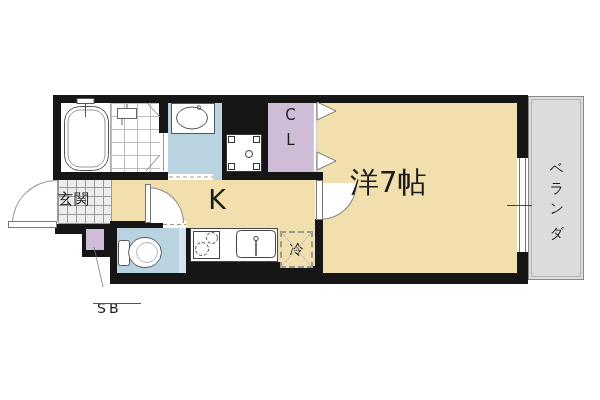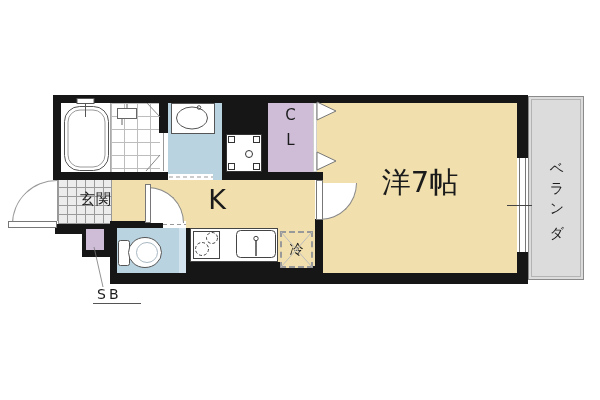--- a/index.html
+++ b/index.html
@@ -65,27 +65,27 @@
   .door-room-leaf{left:316px;top:180px;width:7px;height:40px;background:#fff;border:1px solid #777;z-index:16;}
   .door-entry-arc{left:12px;top:180px;width:45px;height:44px;z-index:15;
     border-top-left-radius:100% 100%;border-top:1px solid #999;border-left:1px solid #999;}
   .door-entry-leaf{left:8px;top:221px;width:49px;height:7px;background:#fff;border:1px solid #777;z-index:16;}
 
   
   .fixtures{left:0;top:0;width:600px;height:400px;z-index:30;pointer-events:none;}
 
   
   .lbl{color:#1b1b1b;z-index:25;line-height:1.1;white-space:nowrap;}
-  .lbl-entry{left:58px;top:191px;width:54px;text-align:right;font-size:15px;font-weight:500;letter-spacing:1px;}
+  .lbl-entry{left:58px;top:191px;width:54px;text-align:left;font-size:15px;font-weight:500;letter-spacing:1px;}
   .lbl-k{left:198px;top:185px;width:38px;text-align:center;font-size:27px;font-weight:500;}
-  .lbl-room{left:350px;top:167px;width:140px;text-align:center;font-size:29px;font-weight:500;}
+  .lbl-room{left:350px;top:167px;width:140px;text-align:left;font-size:29px;font-weight:500;}
   .lbl-cl{left:282px;top:106px;font-size:15px;writing-mode:vertical-rl;text-orientation:upright;letter-spacing:7px;}
   .lbl-veranda{left:549px;top:152px;font-size:14px;writing-mode:vertical-rl;text-orientation:upright;letter-spacing:5px;}
   .lbl-rei{position:static!important;font-size:14px;color:#1b1b1b;}
-  .lbl-sb{left:97px;top:287px;font-size:14px;letter-spacing:3px;z-index:25;}
+  .lbl-sb{left:97px;top:301px;font-size:14px;letter-spacing:3px;z-index:25;}
   .watermark{left:165px;top:266px;font-size:52px;font-weight:700;color:#ebebeb;letter-spacing:1px;z-index:40;}
 </style>
 </head>
 <body>
 
 <div id="stage">
 
   <div class="floor f-bath"></div>
   <div class="floor f-bath-tiles"></div>
   <div class="floor f-wash"></div>

